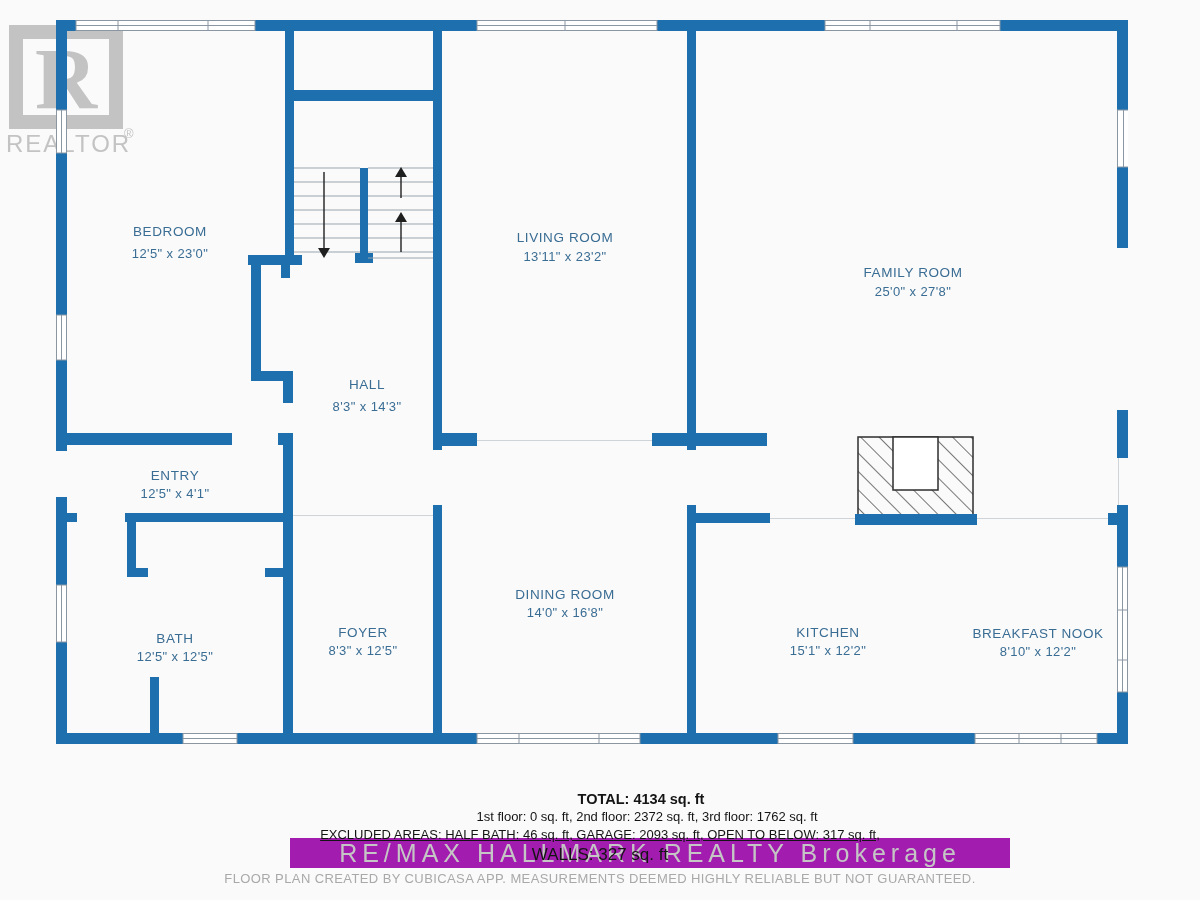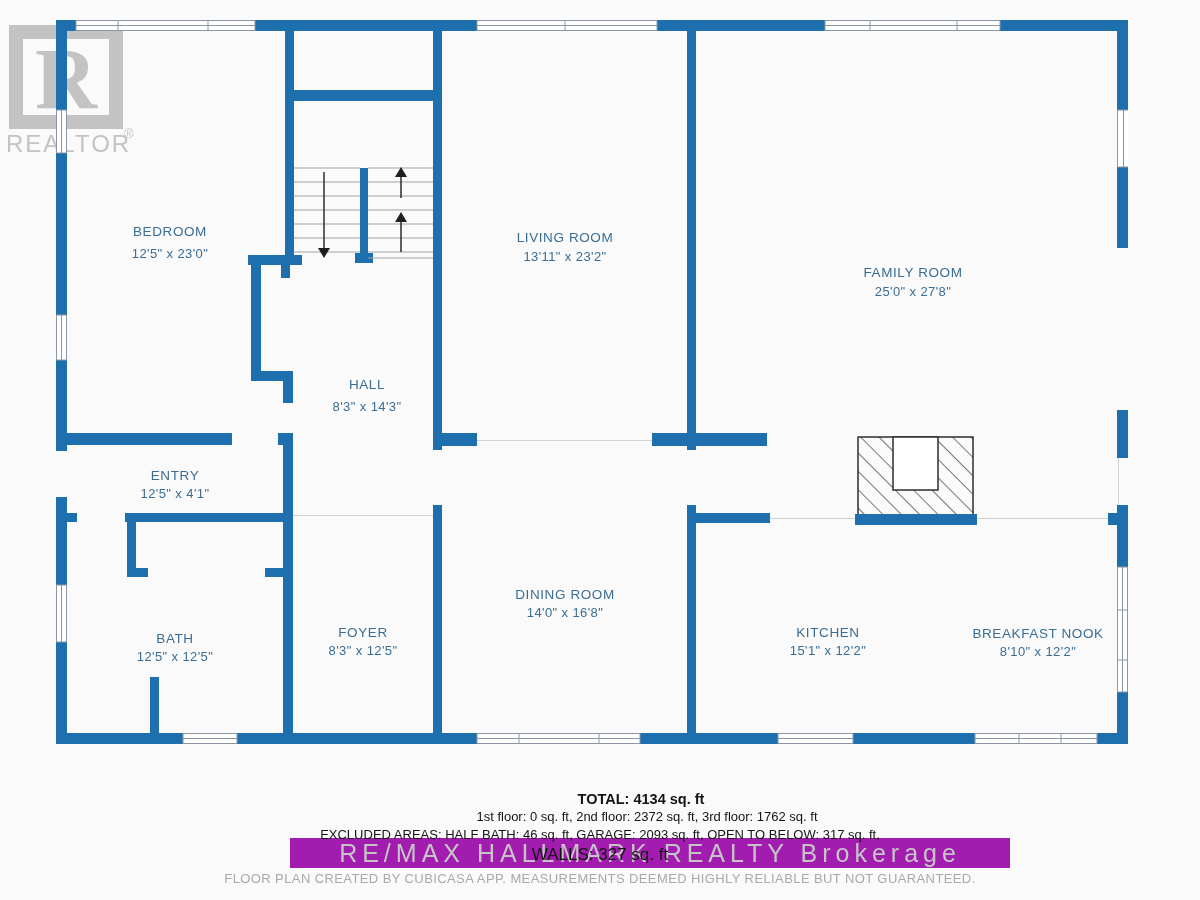--- a/index.html
+++ b/index.html
@@ -10,21 +10,21 @@
          fill:var(--label,#3a6d94);}
   .rdims{font-family:"Liberation Sans",sans-serif;font-size:13px;letter-spacing:.4px;
          fill:var(--label,#3a6d94);}
   .logo-word{font-family:"Liberation Sans",sans-serif;font-size:24px;letter-spacing:2px;
          fill:var(--logo,#bcbcbc);}
   .logo-reg{font-family:"Liberation Sans",sans-serif;font-size:13px;fill:var(--logo,#bcbcbc);}
   .logo-r{font-family:"Liberation Serif",serif;font-size:86px;font-weight:bold;fill:var(--logo,#c6c6c6);}
   .txt{position:absolute;left:0;width:1200px;text-align:center;color:var(--text,#141414);z-index:3;}
   .total{top:791px;font-size:14.5px;font-weight:bold;margin-left:41px;}
   .floors{top:809px;font-size:13px;padding-left:47px;}
-  .excluded{top:827px;font-size:13px;}
+  .excluded{top:827px;font-size:13px;text-decoration:underline;}
   .wallsline{top:845px;font-size:17px;}
   .disclaimer{top:871px;font-size:13px;color:var(--muted,#a9a9a9);letter-spacing:.4px;z-index:3;}
   .watermark{position:absolute;left:290px;top:838px;width:720px;height:30px;z-index:1;
              background:#a21caf;color:var(--watermark,#c5c5c5);font-size:25px;letter-spacing:5px;
              text-align:center;line-height:30px;white-space:nowrap;overflow:hidden;}
 </style>
 </head>
 <body>
 
 <div class="stage">

